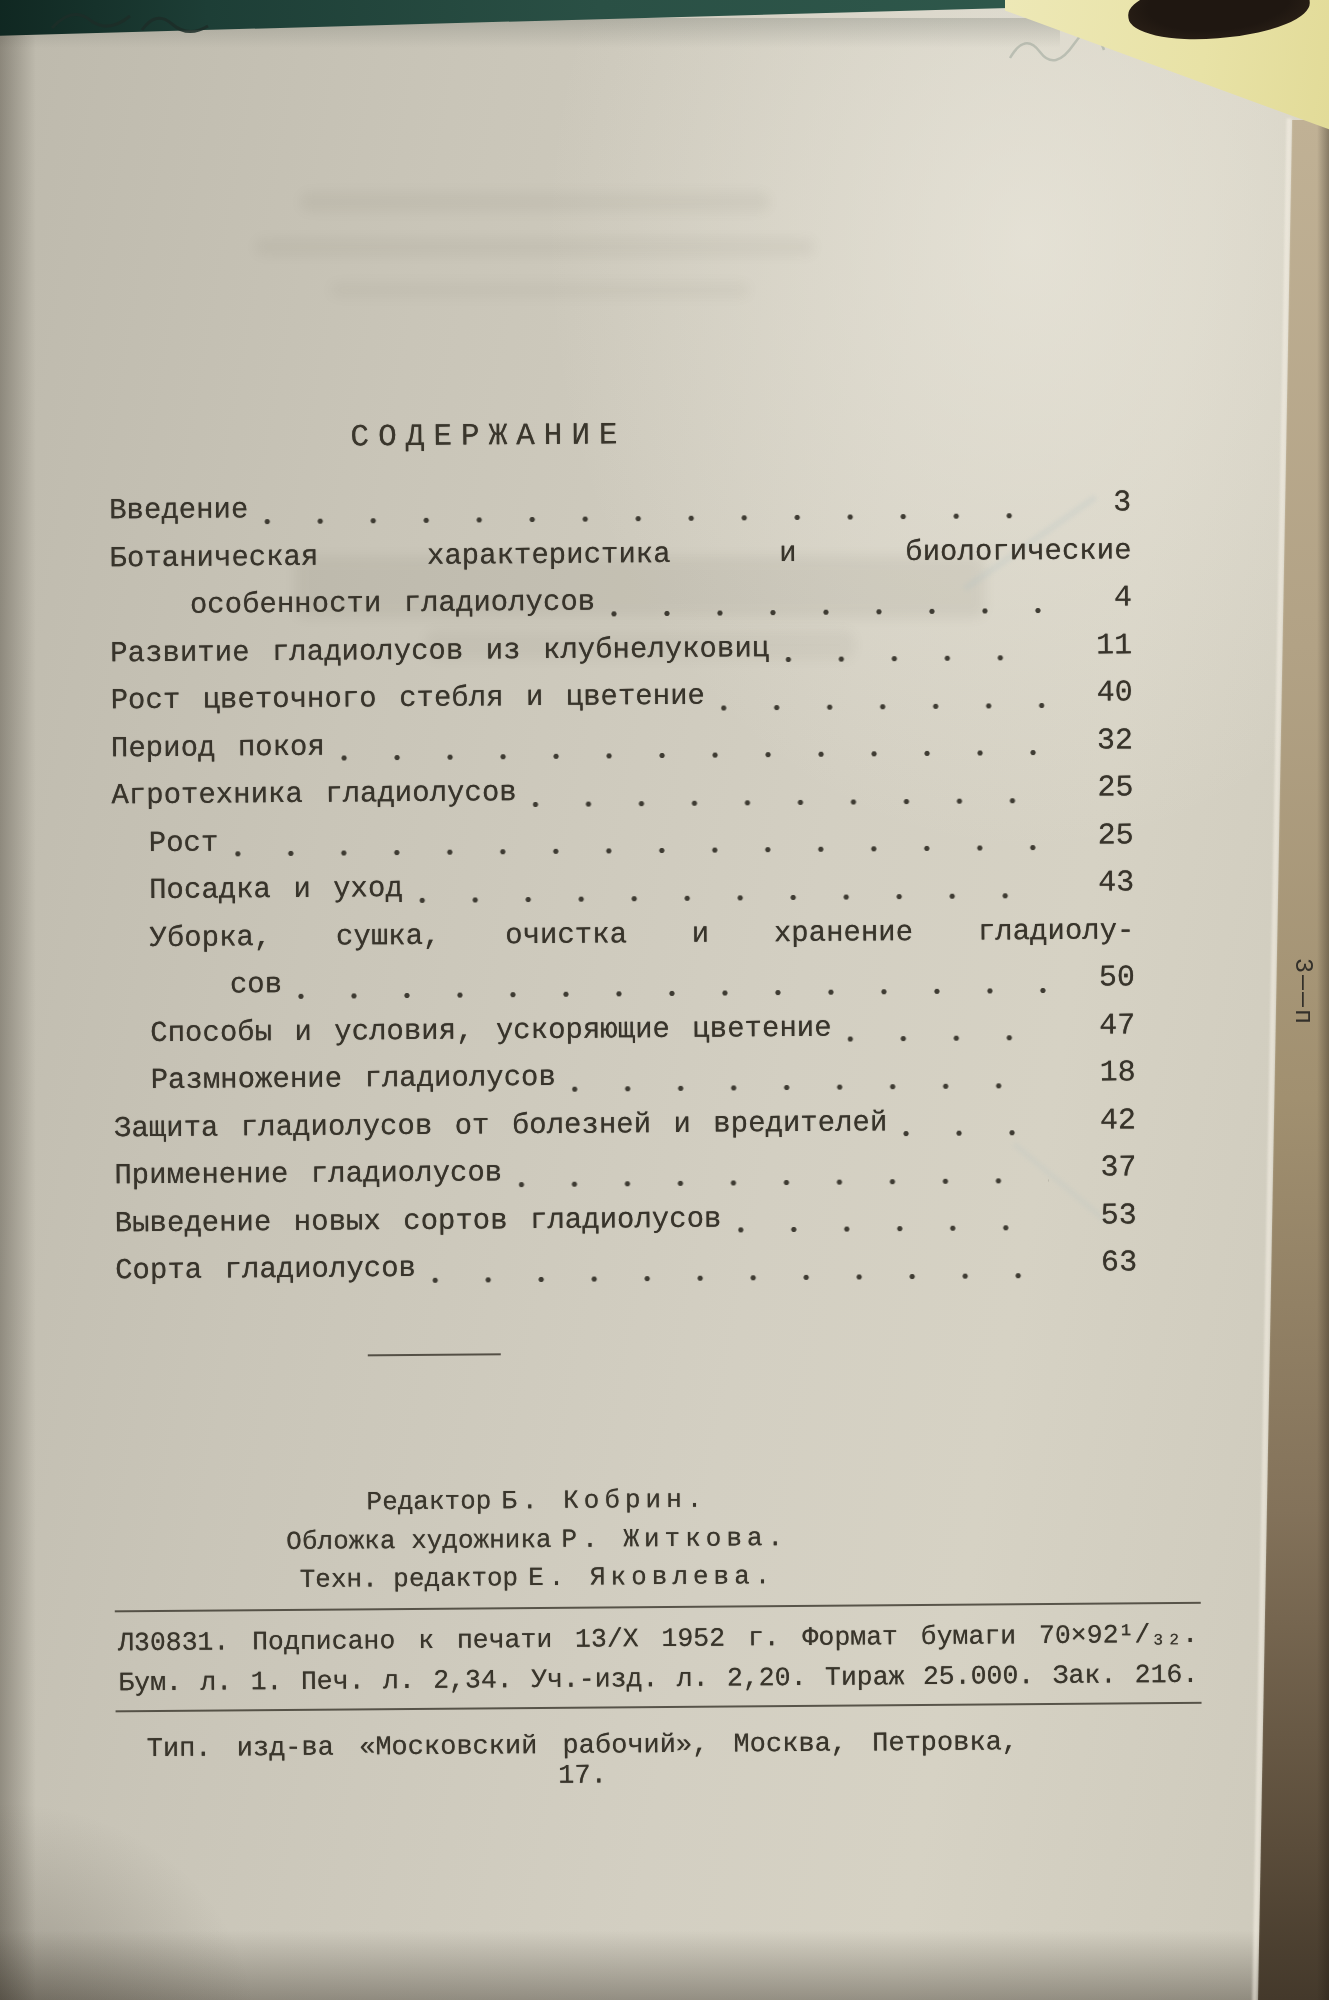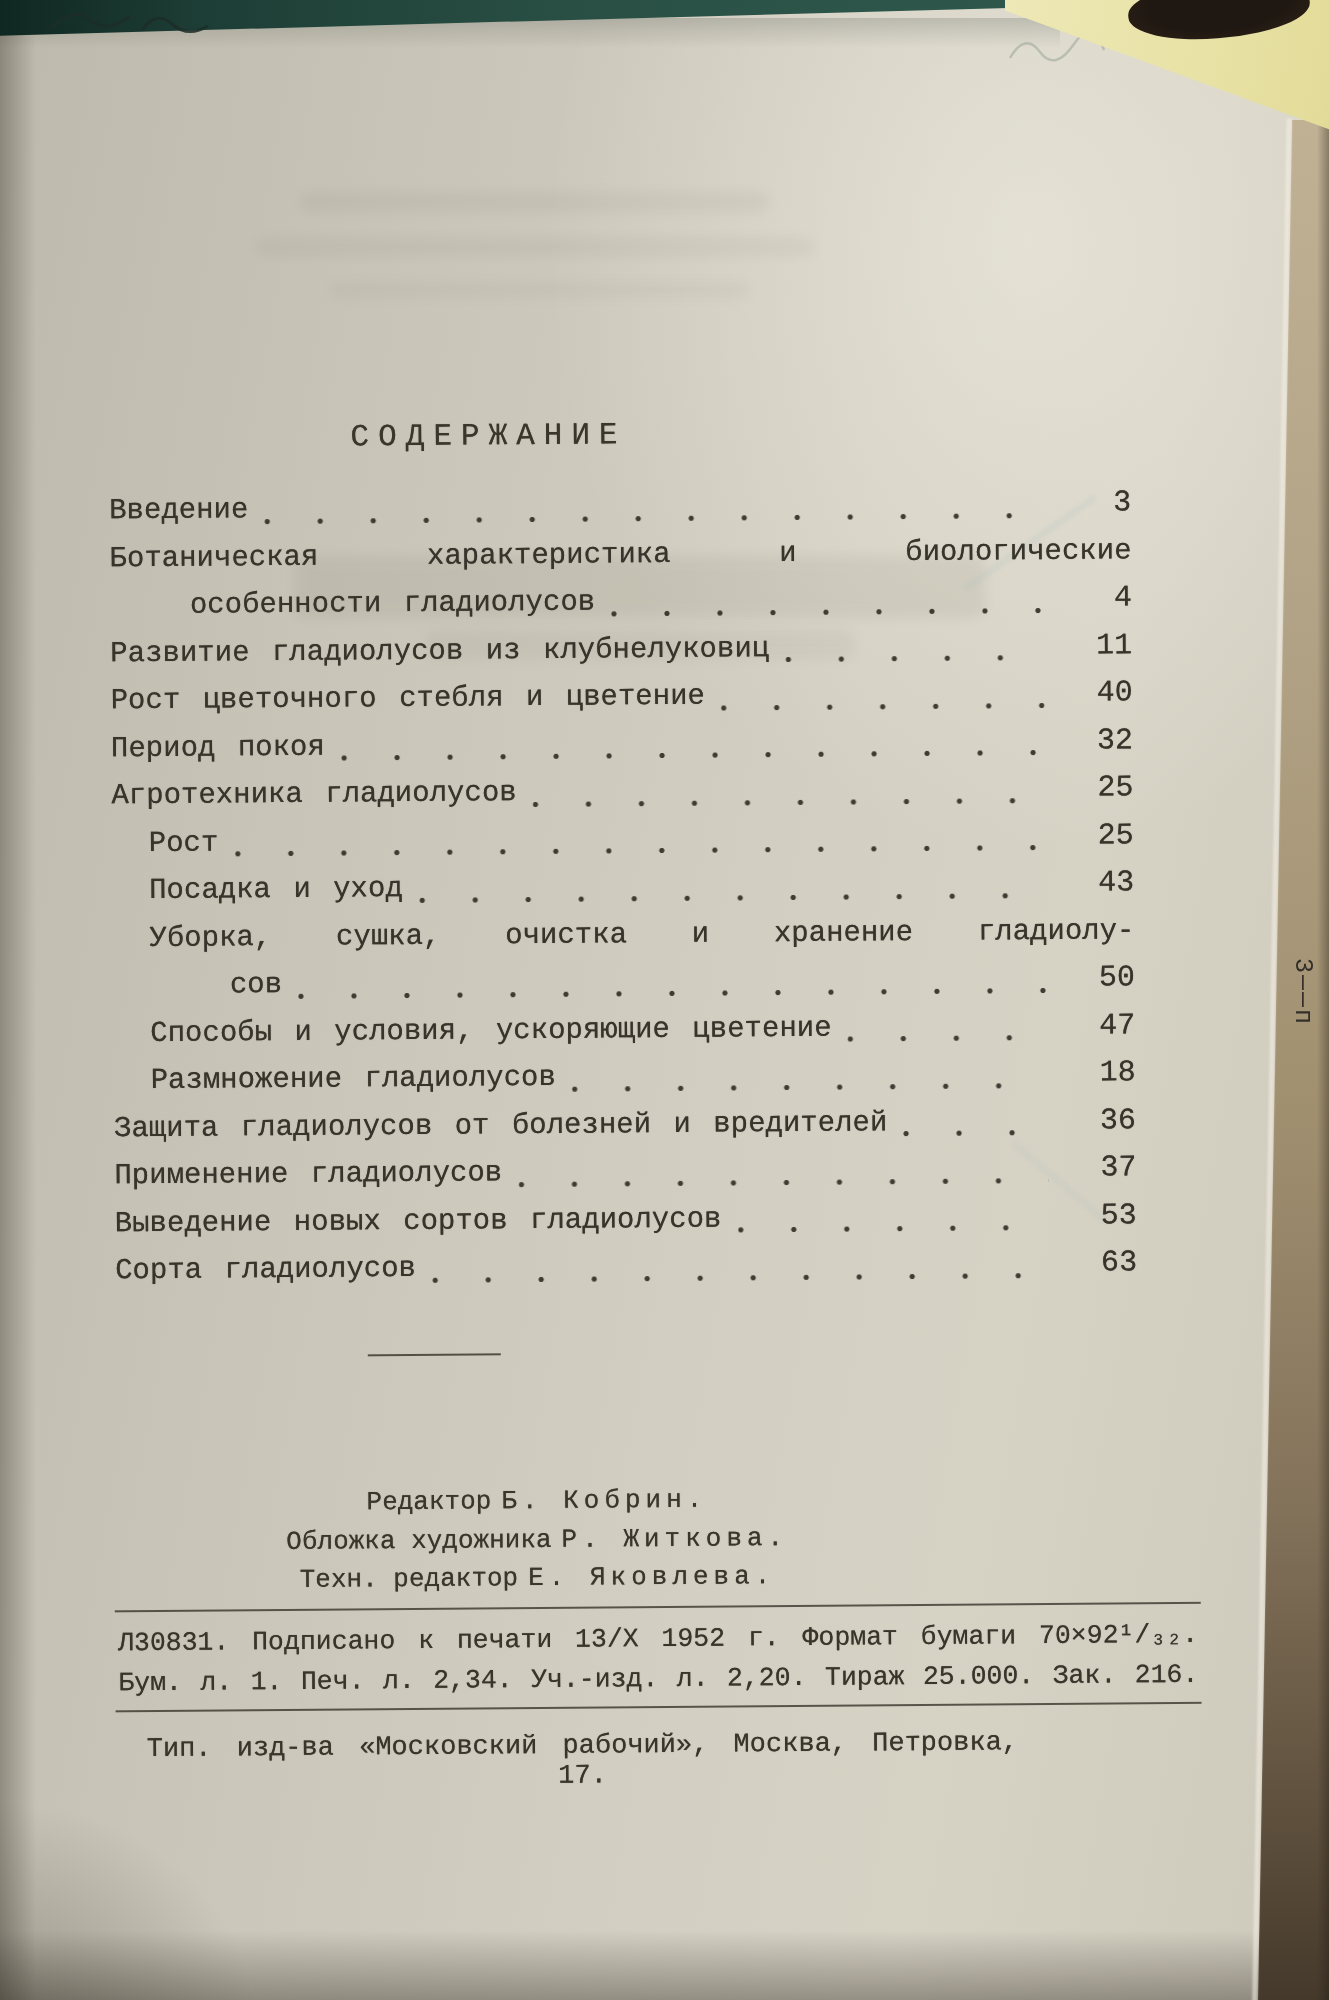--- a/index.html
+++ b/index.html
@@ -190,21 +190,21 @@
       <span class="leader"></span>
       <span class="toc-page">18</span>
     </div>
   </div>
 
   <div class="toc-entry">
 
     <div class="toc-row">
       <span class="toc-label">Защита гладиолусов от болезней и вредителей</span>
       <span class="leader"></span>
-      <span class="toc-page">36</span>
+      <span class="toc-page">42</span>
     </div>
   </div>
 
   <div class="toc-entry">
 
     <div class="toc-row">
       <span class="toc-label">Применение гладиолусов</span>
       <span class="leader"></span>
       <span class="toc-page">37</span>
     </div>

